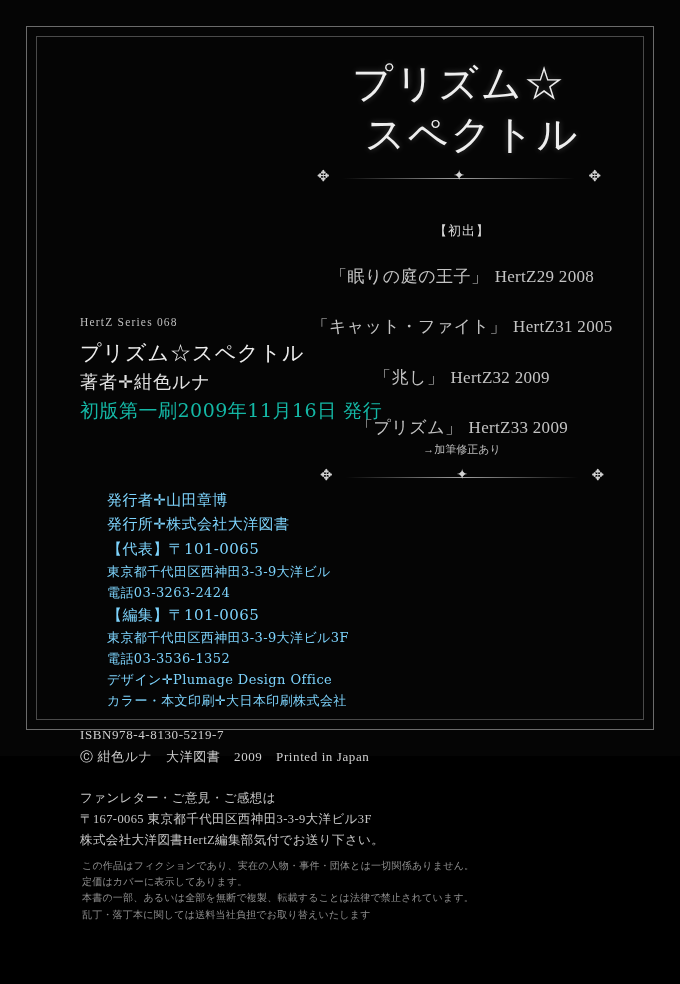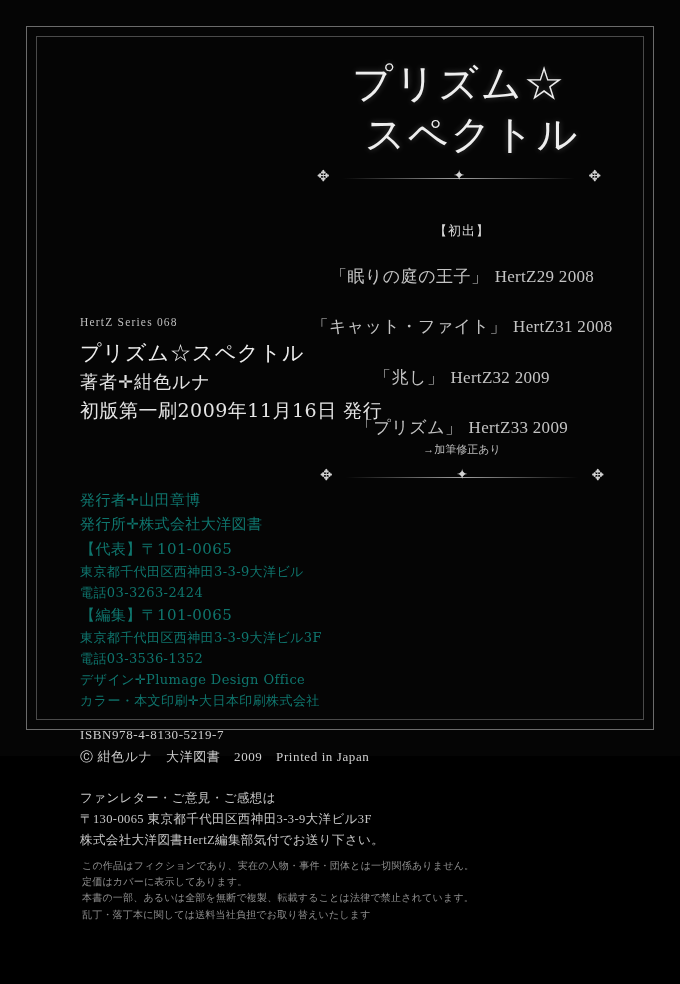--- a/index.html
+++ b/index.html
@@ -150,38 +150,39 @@
     font-family: "DejaVu Serif", serif;
     font-size: 18px;
     line-height: 1.5;
     color: #e3e3e3;
     letter-spacing: 1px;
   }
   .colophon-head .ch-edition {
     font-family: "DejaVu Serif", serif;
     font-size: 19px;
     line-height: 1.6;
-    color: #e5e5e5;
+    color: #14b8a6;
     letter-spacing: 0.5px;
   }
 
   
   .pub-block {
     position: absolute;
     left: 32px;
     top: 442px;
     width: 420px;
   }
   .pub-line {
     font-family: "DejaVu Serif", serif;
     font-size: 15px;
     line-height: 1.62;
-    color: #0f766e;
+    color: #7dd3fc;
     letter-spacing: 0.4px;
     white-space: nowrap;
+    margin-left: 27px;
   }
   .pub-line.small {
     font-size: 13px;
   }
 
   
   .isbn-block {
     position: absolute;
     left: 32px;
     top: 678px;
@@ -247,21 +248,21 @@
       </div>
     </div>
 
     <div class="source-block">
       <div class="source-heading">【初出】</div>
 
       <div class="source-row">
         <span class="name">「眠りの庭の王子」</span><span class="issue">HertZ29 2008</span>
       </div>
       <div class="source-row">
-        <span class="name">「キャット・ファイト」</span><span class="issue">HertZ31 2008</span>
+        <span class="name">「キャット・ファイト」</span><span class="issue">HertZ31 2005</span>
       </div>
       <div class="source-row">
         <span class="name">「兆し」</span><span class="issue">HertZ32 2009</span>
       </div>
       <div class="source-row">
         <span class="name">「プリズム」</span><span class="issue">HertZ33 2009</span>
       </div>
 
       <div class="source-note">→加筆修正あり</div>
 
@@ -294,21 +295,21 @@
       <div class="pub-line small">カラー・本文印刷✛大日本印刷株式会社</div>
     </div>
 
     <div class="isbn-block">
       <div class="isbn-line">ISBN978-4-8130-5219-7</div>
       <div class="isbn-line">Ⓒ 紺色ルナ　大洋図書　2009　Printed in Japan</div>
     </div>
 
     <div class="fan-block">
       <div class="fan-line">ファンレター・ご意見・ご感想は</div>
-      <div class="fan-line">〒130-0065 東京都千代田区西神田3-3-9大洋ビル3F</div>
+      <div class="fan-line">〒167-0065 東京都千代田区西神田3-3-9大洋ビル3F</div>
       <div class="fan-line">株式会社大洋図書HertZ編集部気付でお送り下さい。</div>
     </div>
 
     <div class="legal-block">
       <div class="legal-line">この作品はフィクションであり、実在の人物・事件・団体とは一切関係ありません。</div>
       <div class="legal-line">定価はカバーに表示してあります。</div>
       <div class="legal-line">本書の一部、あるいは全部を無断で複製、転載することは法律で禁止されています。</div>
       <div class="legal-line">乱丁・落丁本に関しては送料当社負担でお取り替えいたします</div>
     </div>
 

